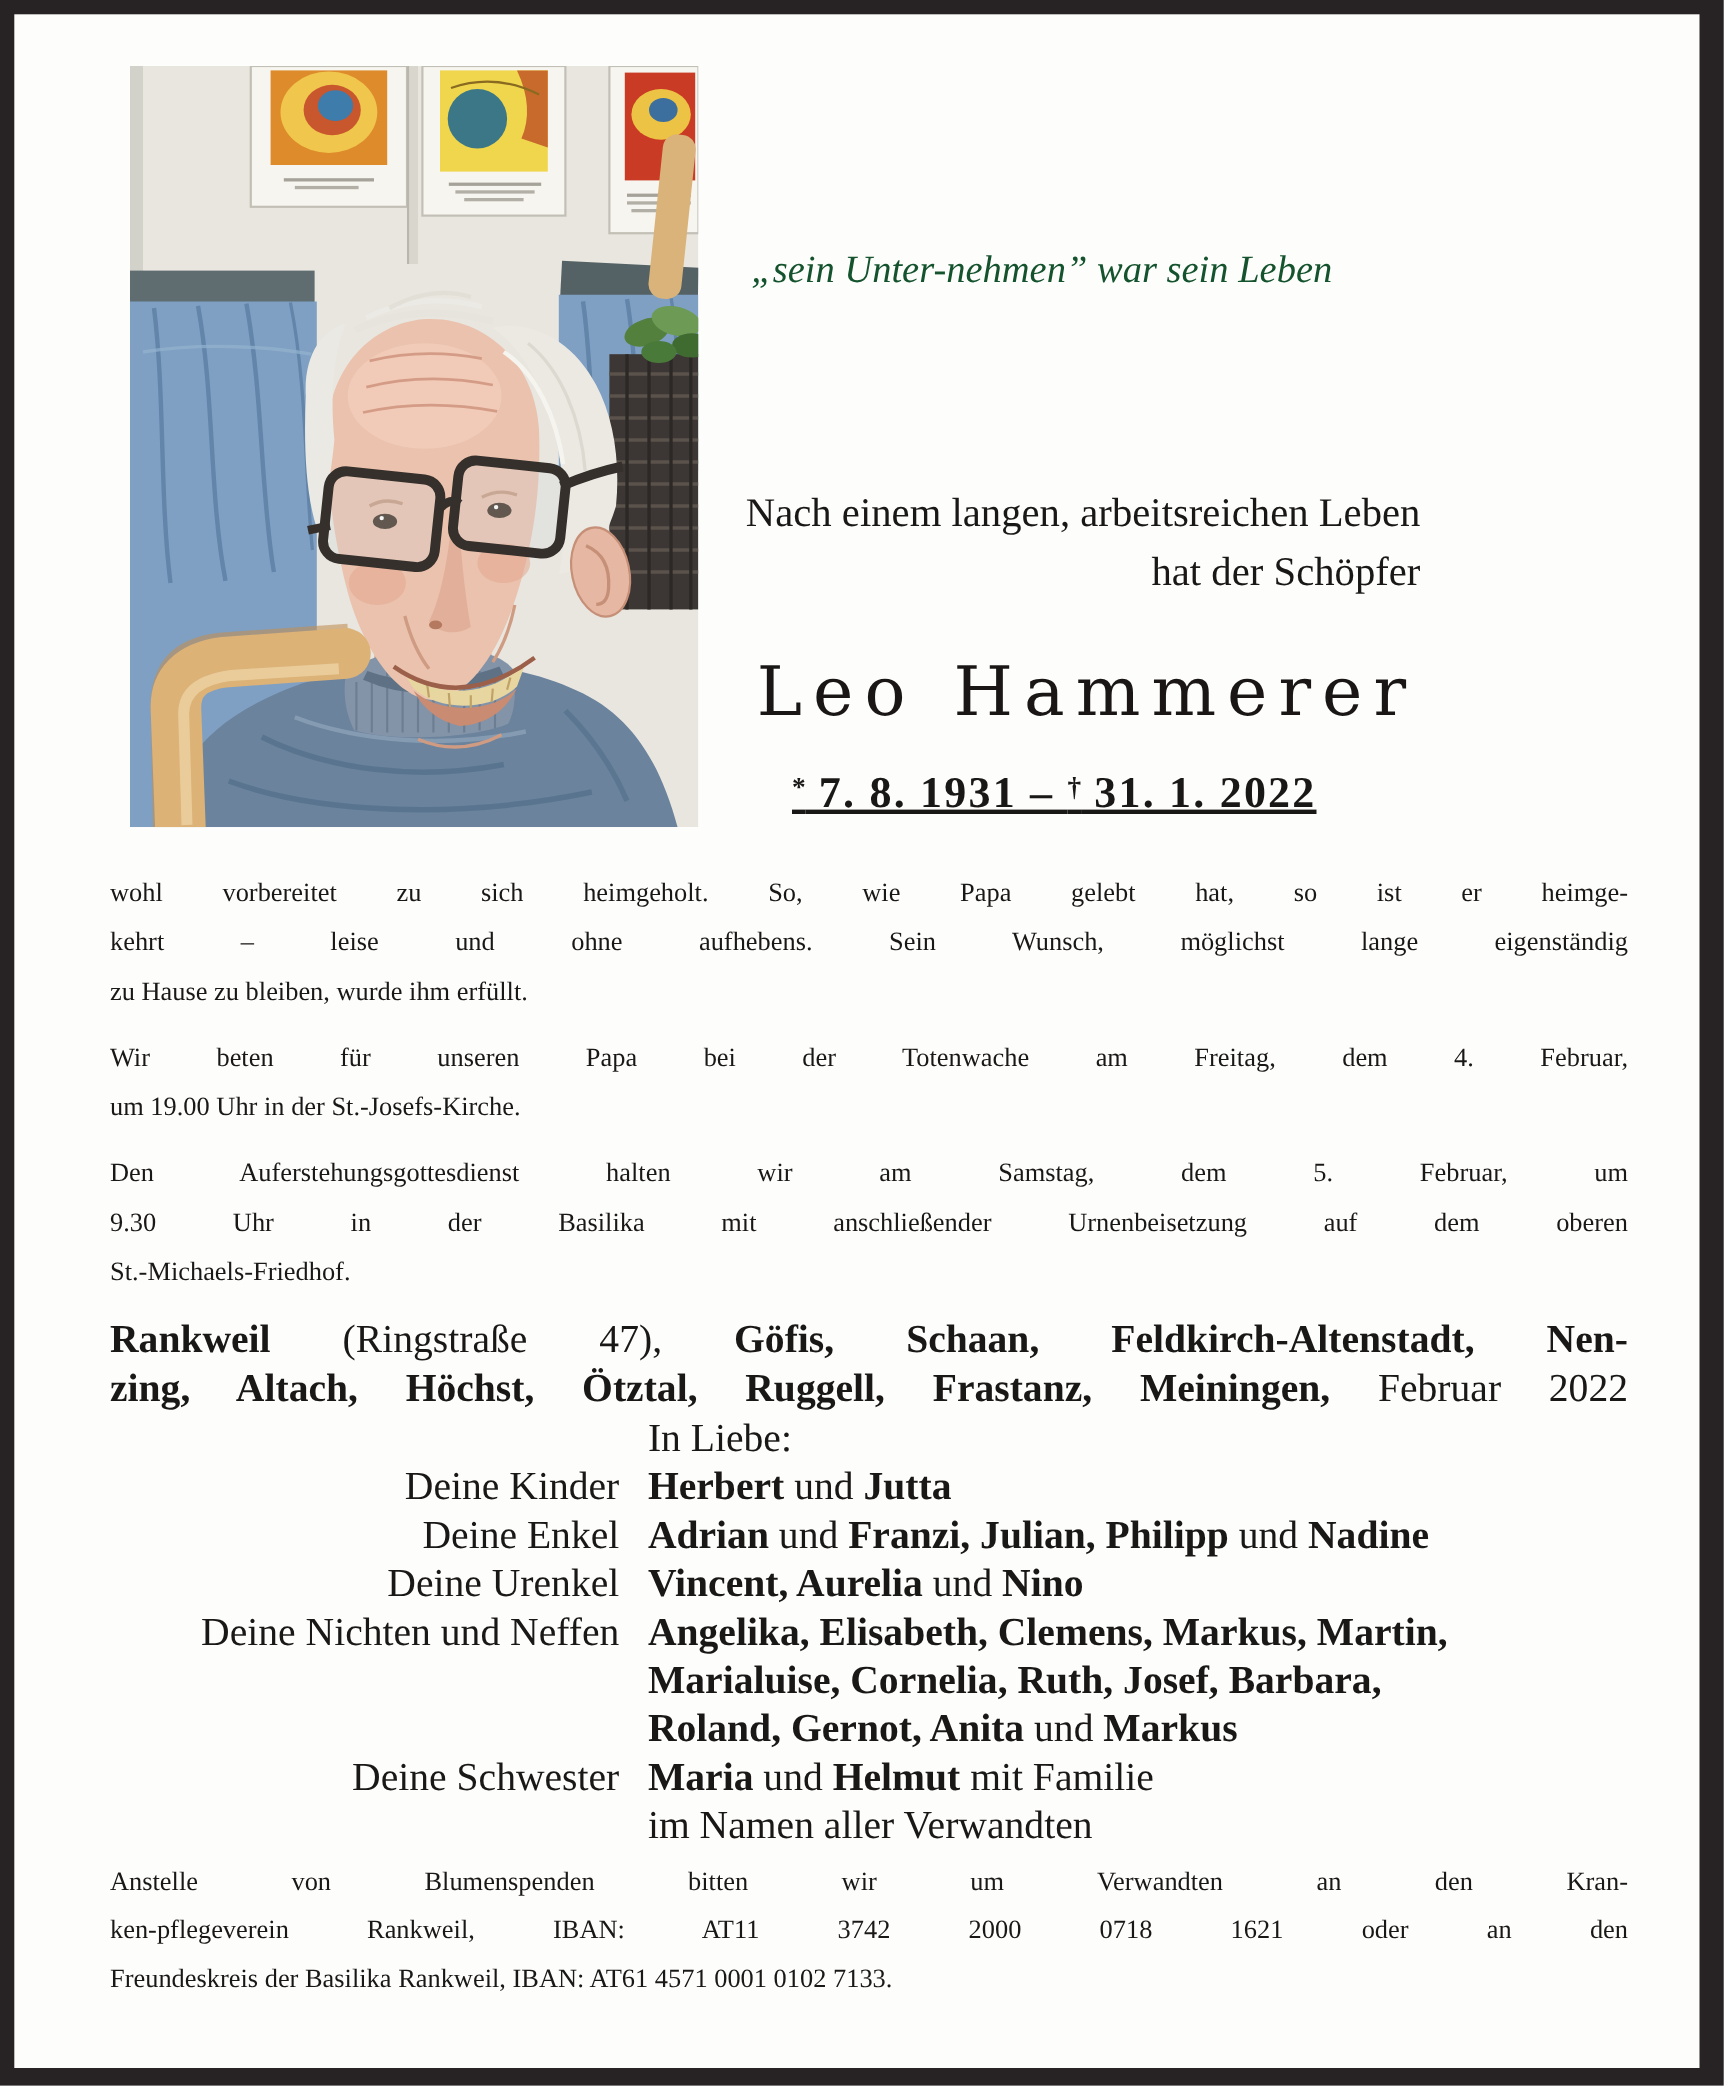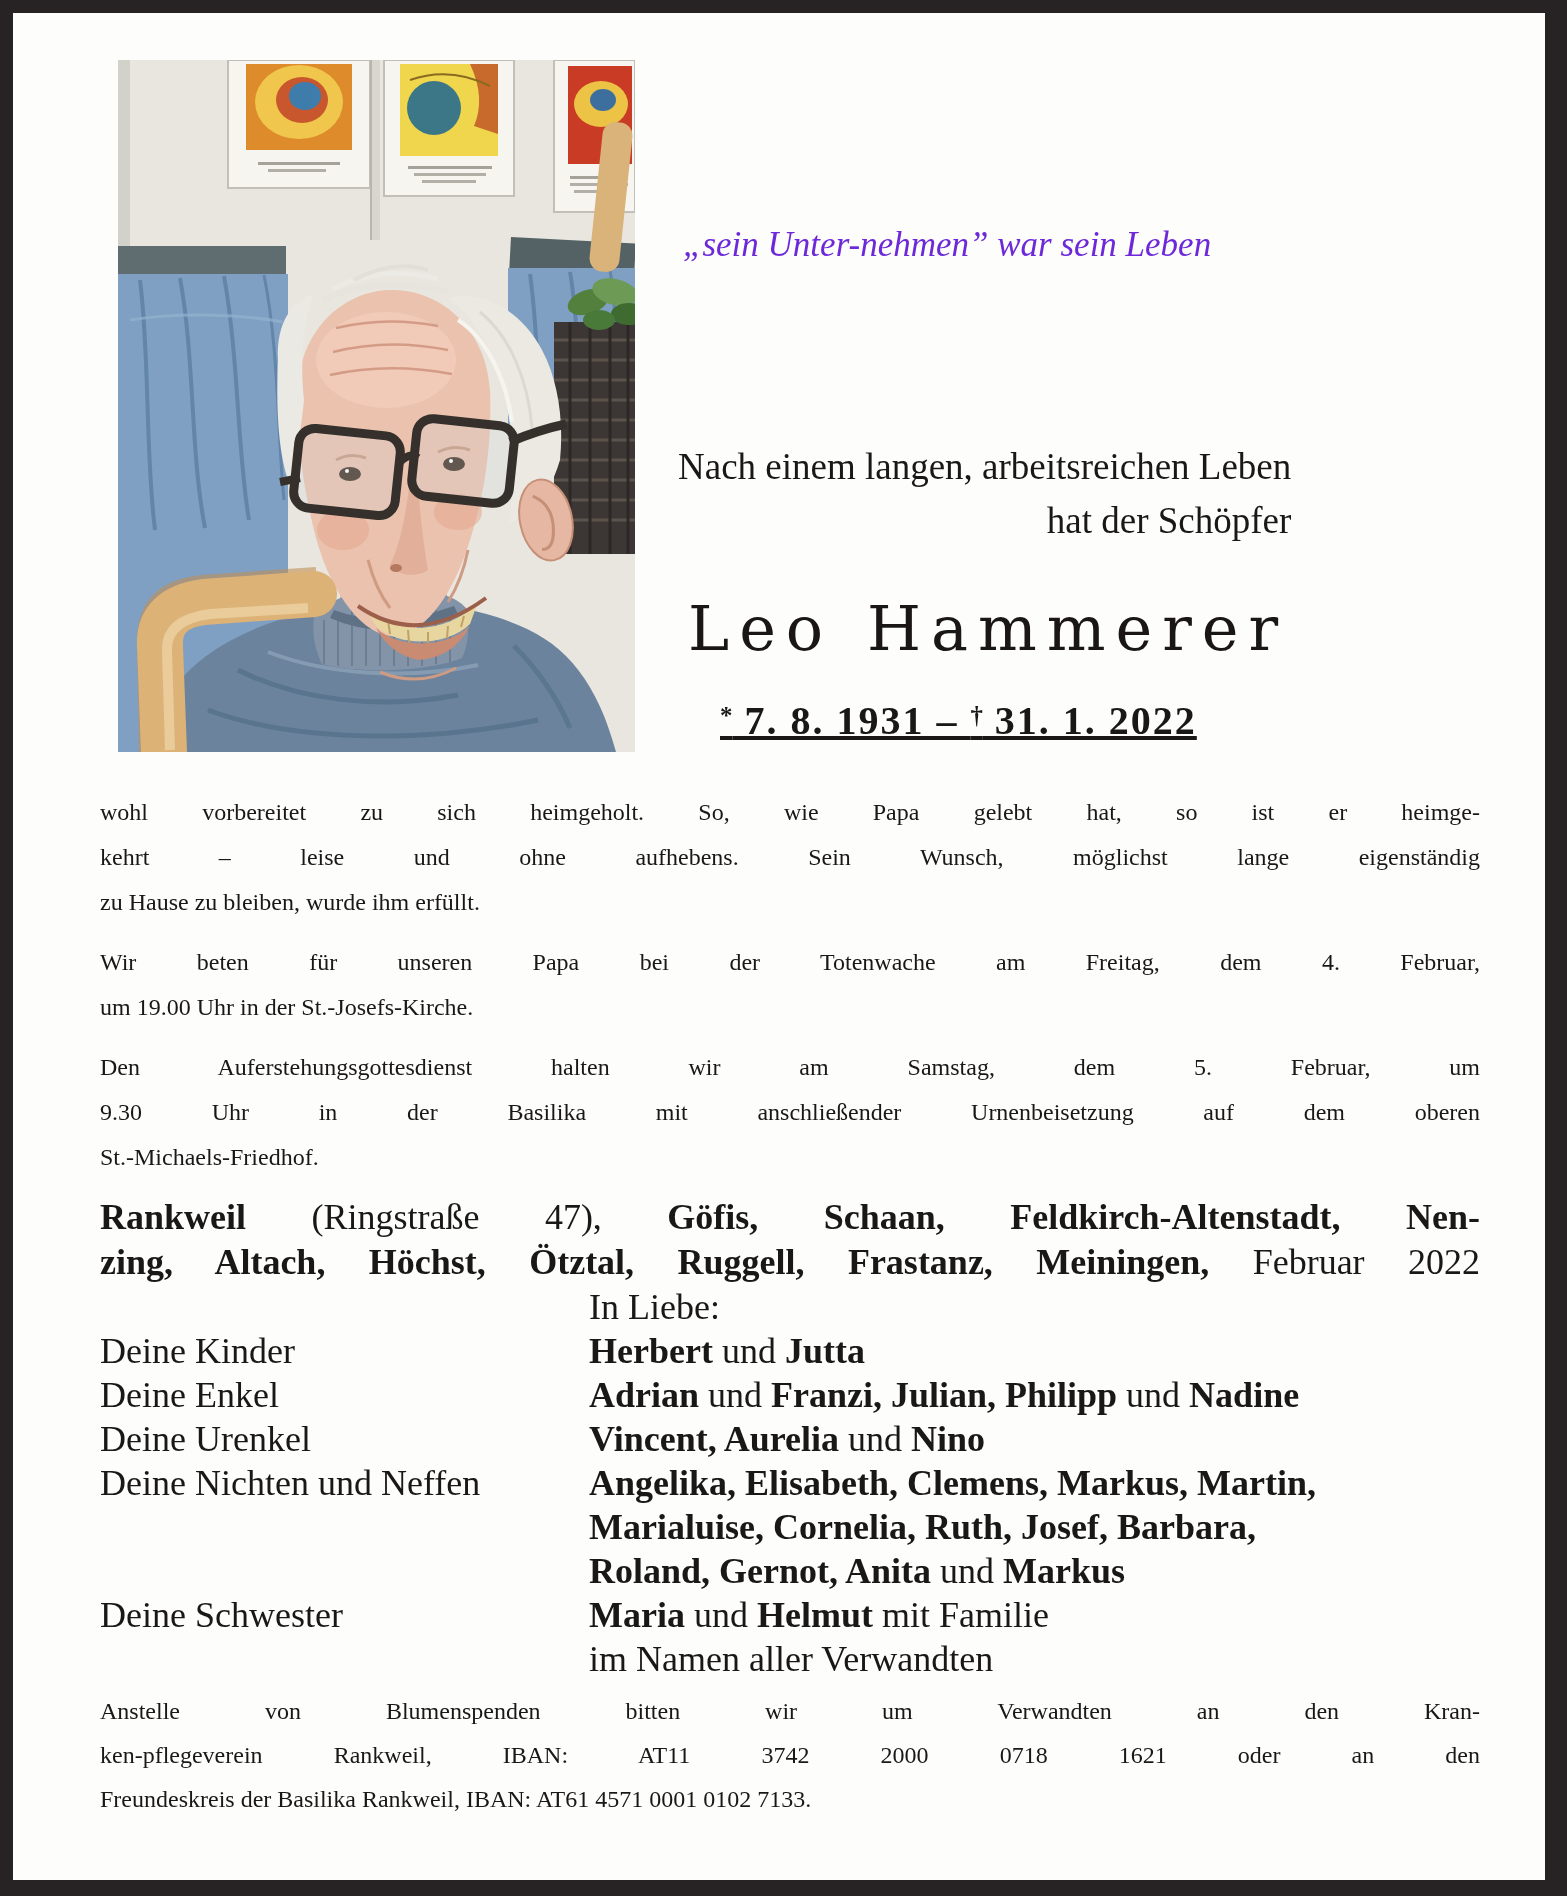--- a/index.html
+++ b/index.html
@@ -14,21 +14,21 @@
     position:absolute;left:13px;top:13px;width:1532px;height:1867px;
     background:#fdfdfb;overflow:hidden;
   }
   .inner{position:absolute;left:87px;top:0;width:1380px;height:100%;}
 
   
   .header{position:relative;height:762px;}
   .photo{position:absolute;left:18px;top:47px;width:517px;height:692px;overflow:hidden;}
   .photo svg{display:block;}
 
-  .quote{position:absolute;left:583px;top:212px;font-size:35px;font-style:italic;white-space:nowrap;color:#6d28d9;}
+  .quote{position:absolute;left:583px;top:212px;font-size:35px;font-style:italic;white-space:nowrap;color:#14532d;}
   .intro{position:absolute;left:578px;top:427px;font-size:37px;line-height:54px;white-space:nowrap;}
   .intro .tline{text-align:right;text-align-last:auto !important;}
   .name{
     position:absolute;left:588px;top:566px;
     font-family:"DejaVu Serif","Liberation Serif",serif;
     font-size:62px;line-height:100px;letter-spacing:10px;word-spacing:4px;
     white-space:nowrap;color:#191615;
   }
   .dates{position:absolute;left:620px;top:684px;font-size:40px;font-weight:bold;letter-spacing:2px;white-space:nowrap;text-decoration:underline;}
   .sym{font-size:.62em;vertical-align:.42em;letter-spacing:0;}
@@ -37,21 +37,21 @@
   
   .para{font-size:24px;line-height:45px;margin-top:15px;}
   .para:first-of-type{margin-top:14px;}
   .tline.just{text-align:justify;text-align-last:justify;}
   .places{font-size:36px;}
   .donation{margin-top:8px;line-height:44px;}
 
   
   .family{font-size:36px;line-height:44px;}
   .fam-row{display:flex;}
-  .fam-label{width:463px;flex:0 0 463px;}
+  .fam-label{width:463px;flex:0 0 463px;text-align:right;}
   .fam-value{margin-left:26px;flex:1;}
 </style>
 </head>
 <body>
 
 <div class="sheet">
   <div class="inner">
 
     <div class="header">
 

